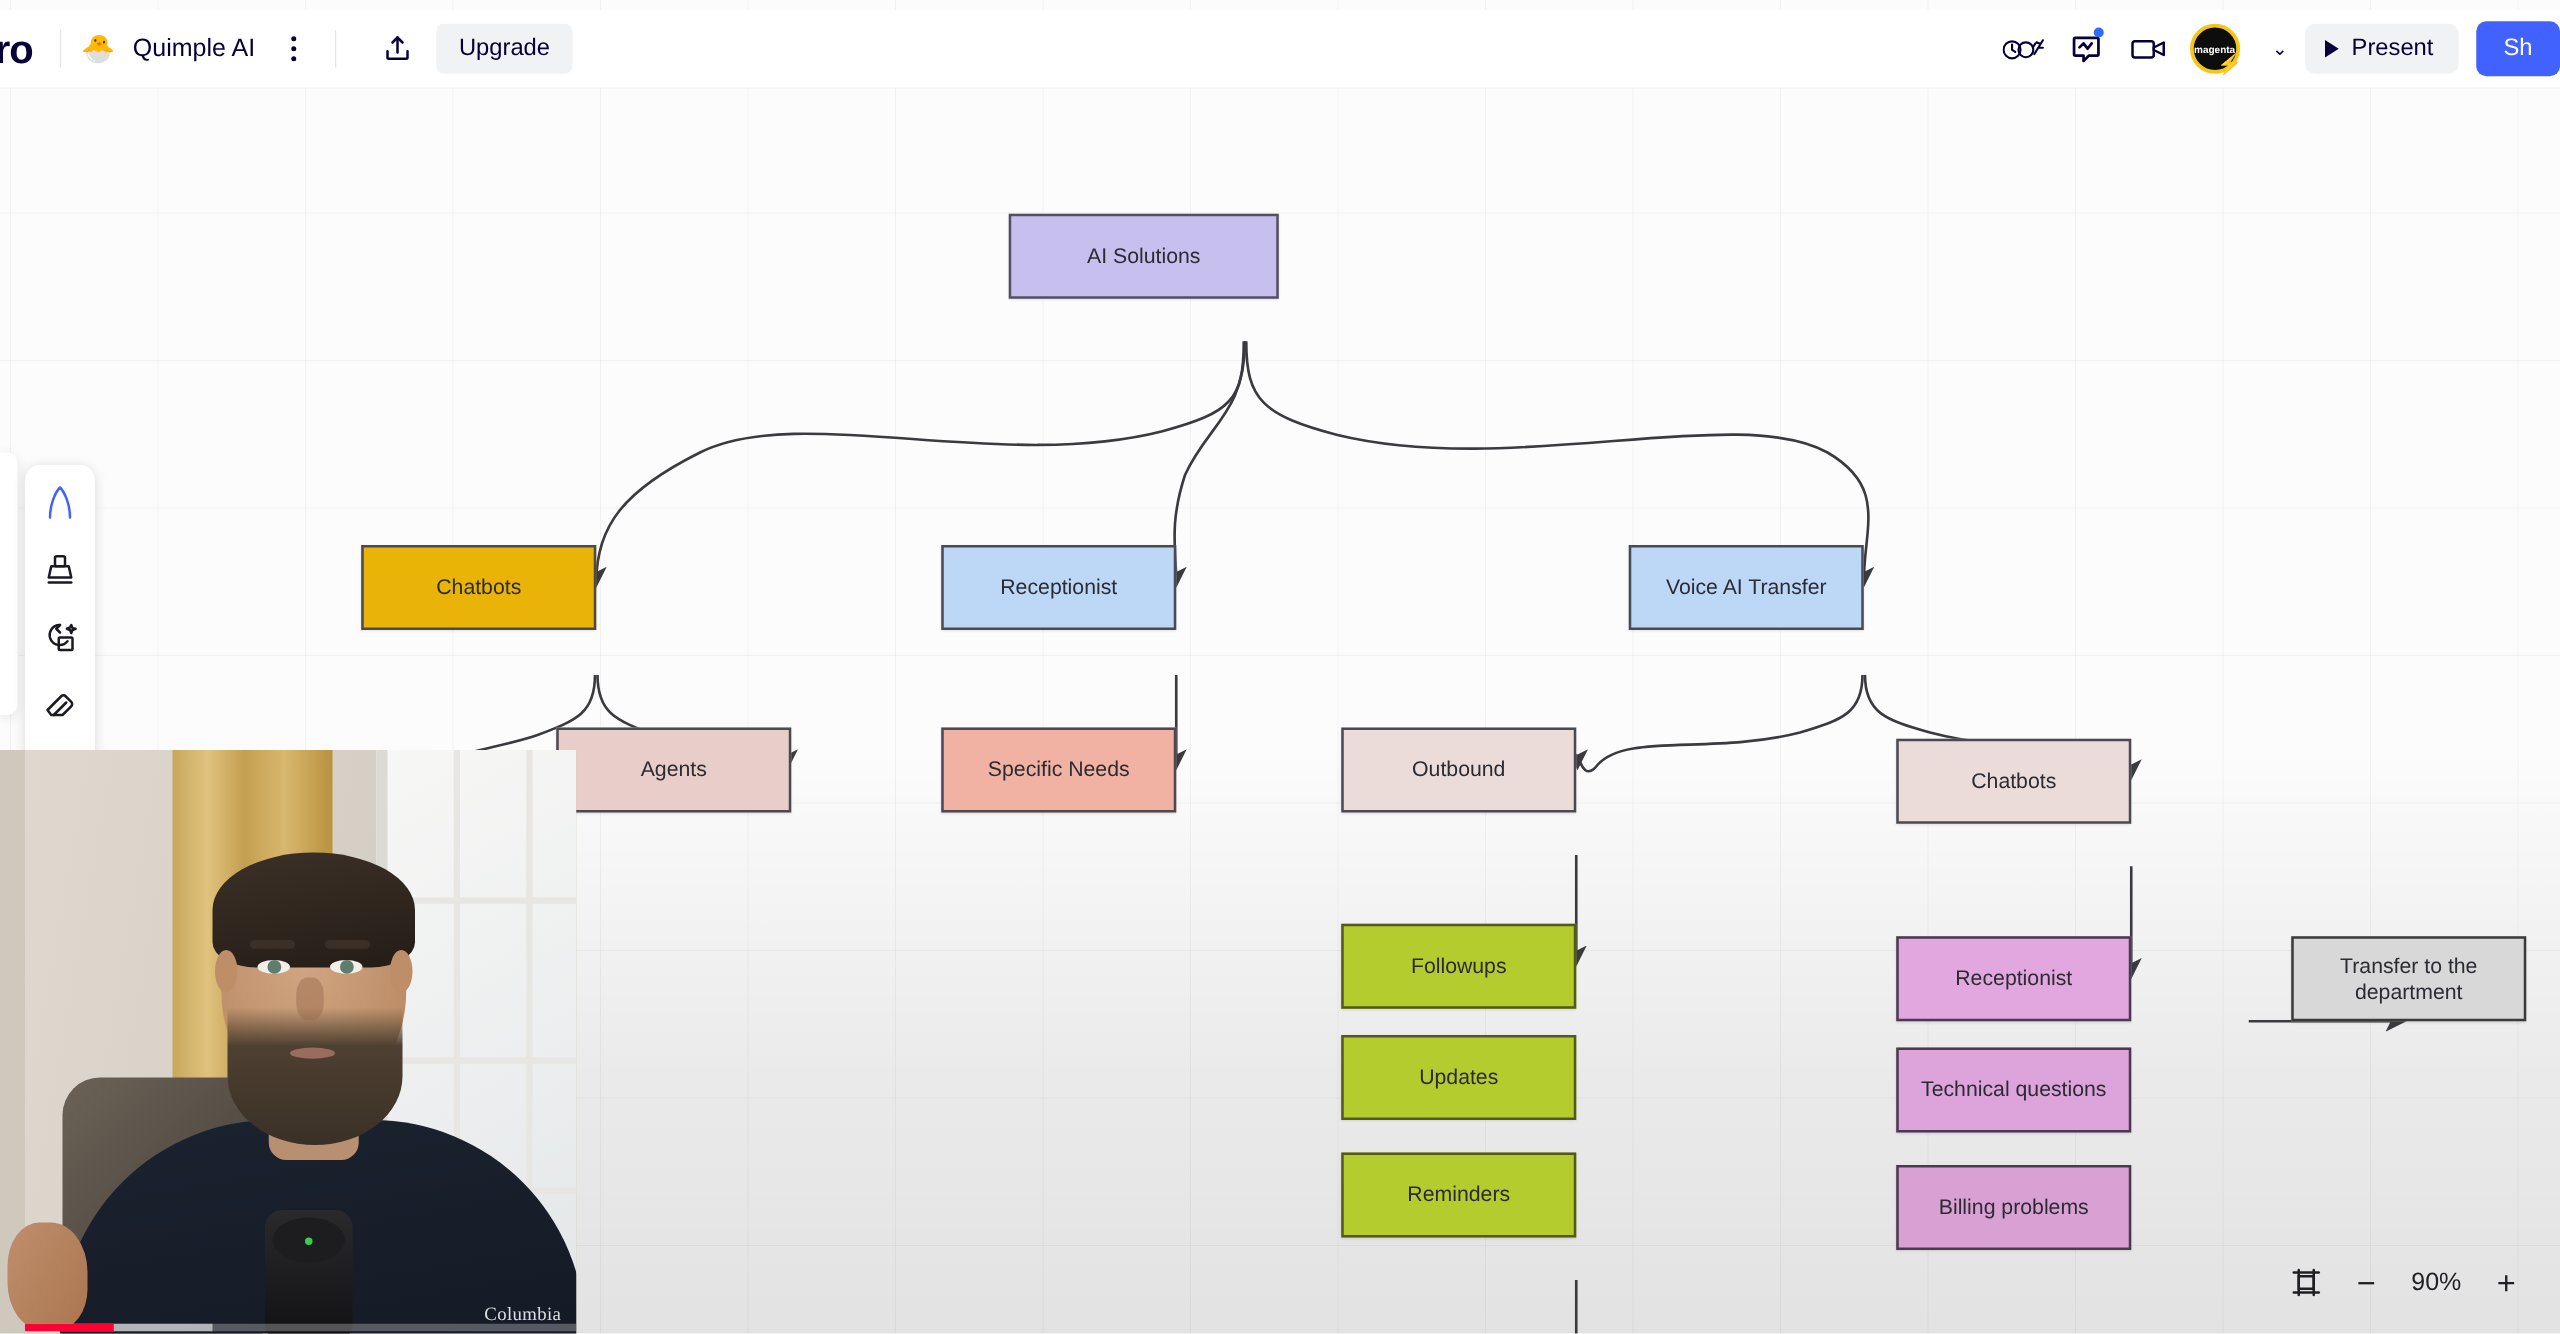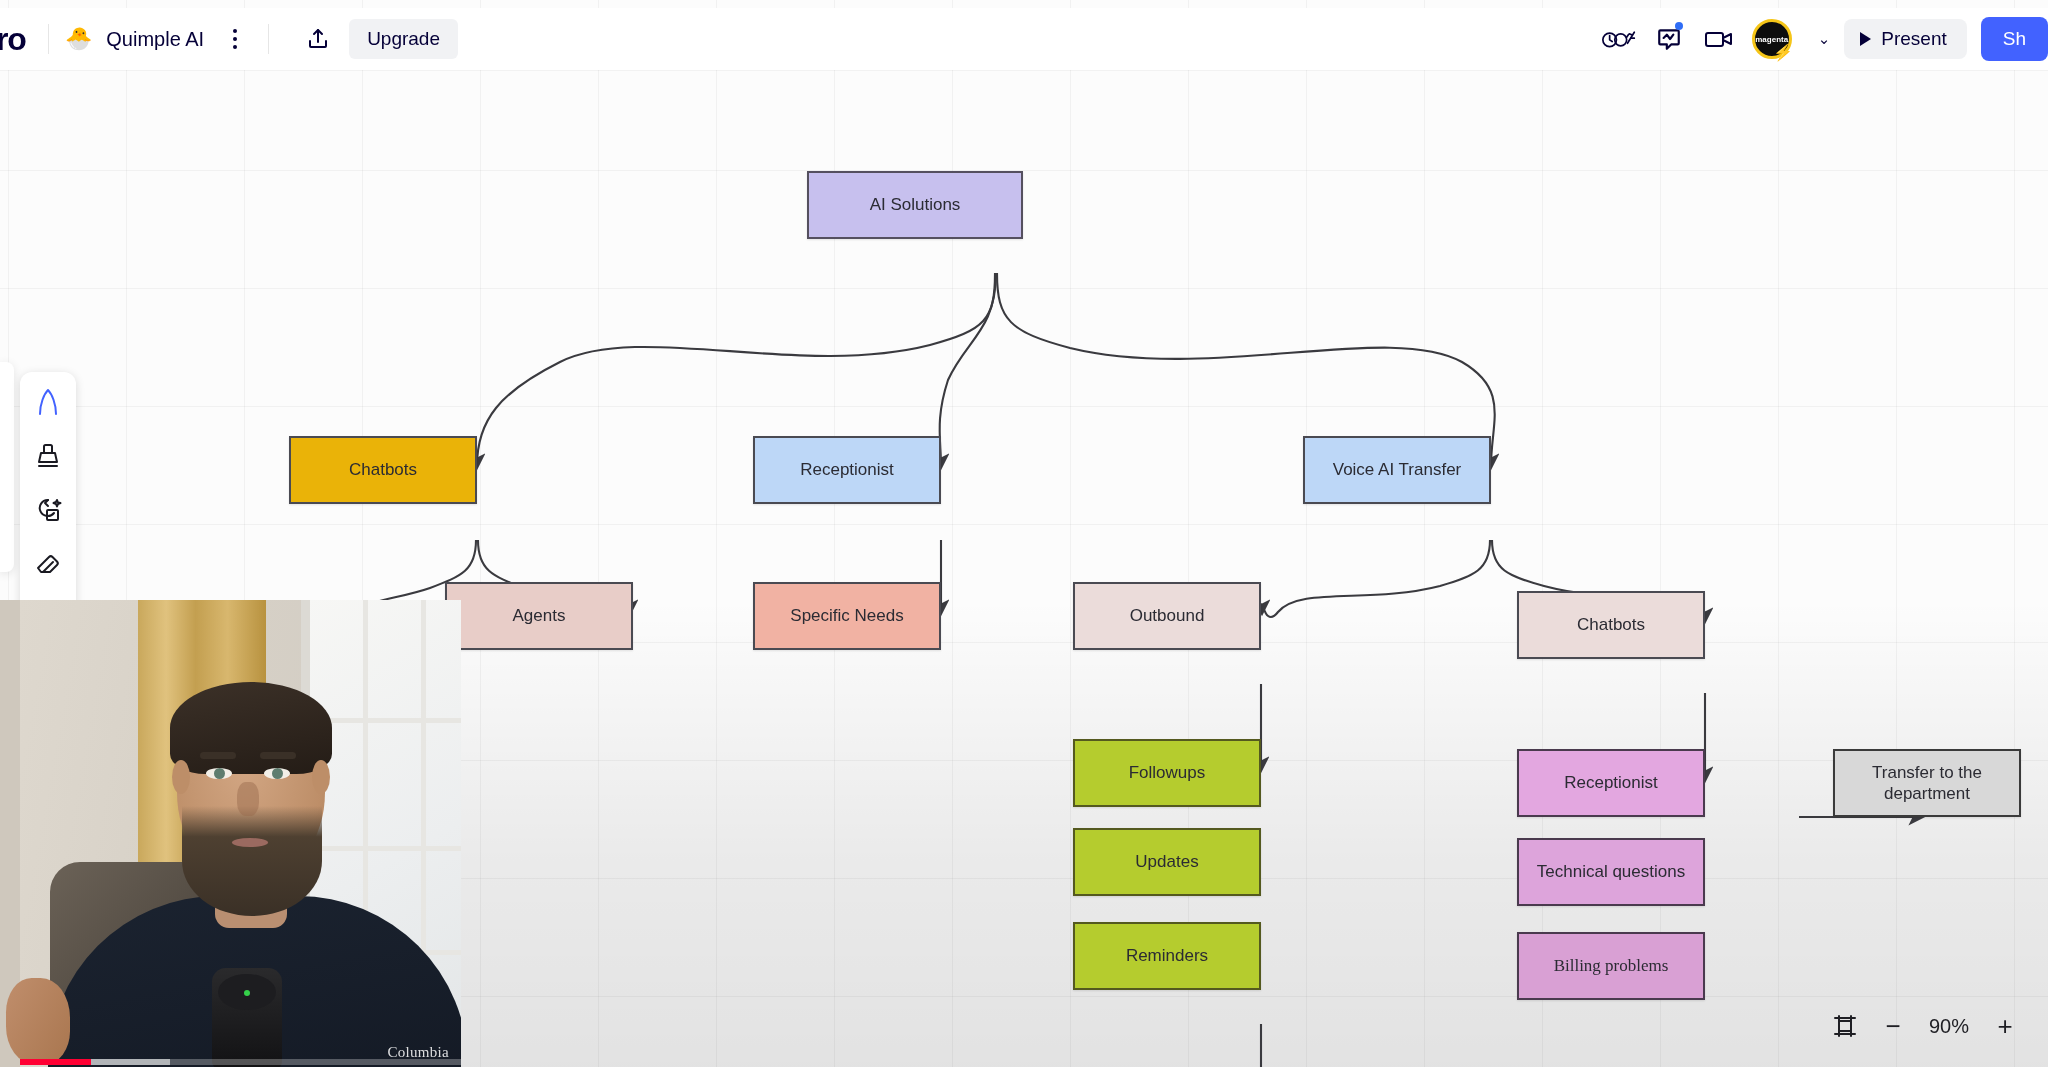--- a/index.html
+++ b/index.html
@@ -318,21 +318,21 @@
         <div class="node" style="left: 1073px; top: 922px; width: 188px; height: 68px; background: rgb(181, 204, 46); border-color: rgb(84, 89, 31);">
           <span style="white-space: pre-line;">Reminders</span>
         </div>
         <div class="node" style="left: 1517px; top: 749px; width: 188px; height: 68px; background: rgb(227, 167, 224); border-color: rgb(74, 58, 78);">
           <span style="white-space: pre-line;">Receptionist</span>
         </div>
         <div class="node" style="left: 1517px; top: 838px; width: 188px; height: 68px; background: rgb(221, 164, 219); border-color: rgb(74, 58, 78);">
           <span style="white-space: pre-line;">Technical questions</span>
         </div>
         <div class="node" style="left: 1517px; top: 932px; width: 188px; height: 68px; background: rgb(217, 160, 212); border-color: rgb(74, 58, 78);">
-          <span style="white-space: pre-line; font-family: Liberation Serif, serif;">Billing problems</span>
+          <span style="white-space: pre-line;">Billing problems</span>
         </div>
         <div class="node" style="left: 1833px; top: 749px; width: 188px; height: 68px; background: rgb(216, 216, 216); border-color: rgb(58, 58, 58);">
           <span style="white-space: pre-line;">Transfer to the
 department</span>
         </div>
       </div>
   </div>
 
   <div class="topbar">
     <div class="topbar-left">

